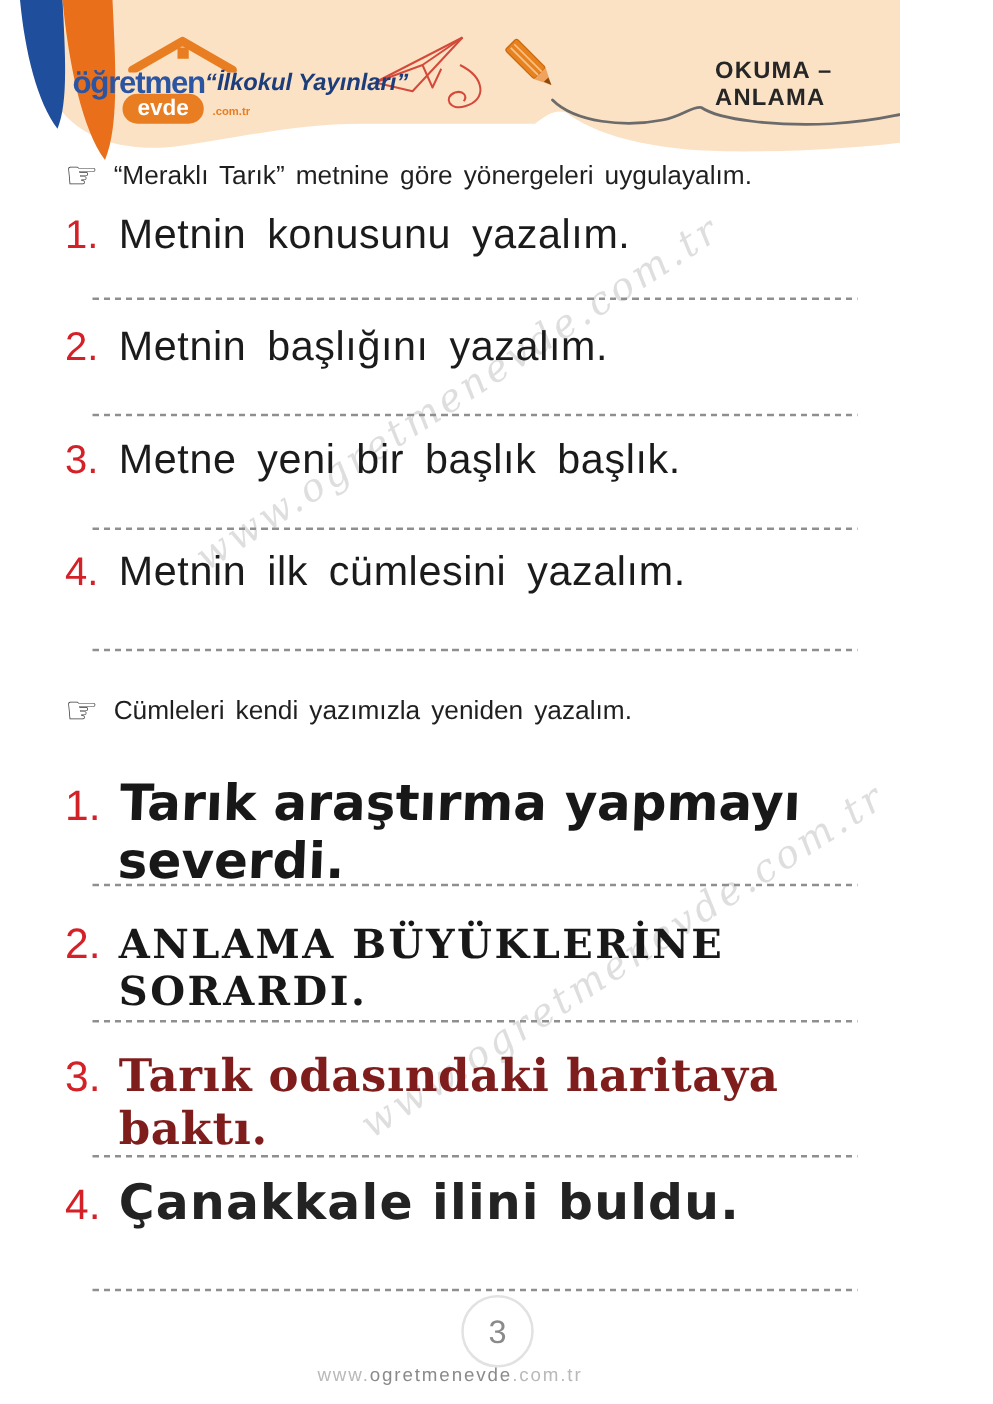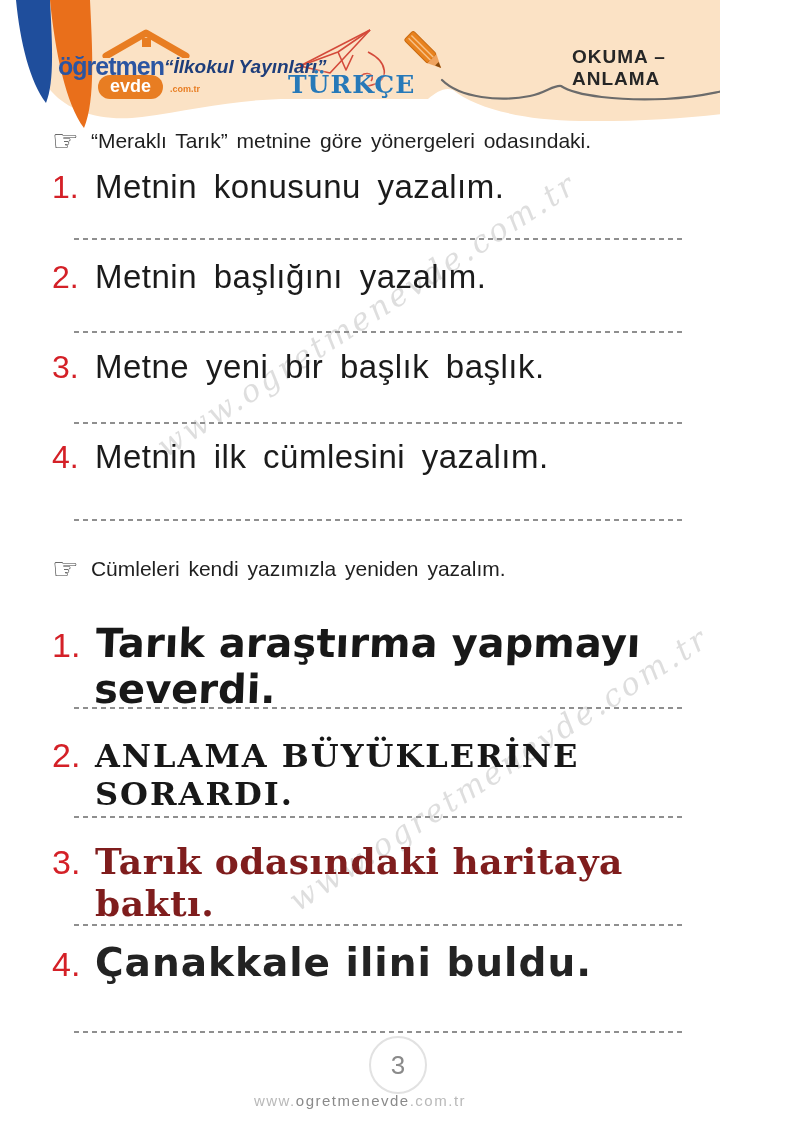--- a/index.html
+++ b/index.html
@@ -106,29 +106,28 @@
     <svg class="logo-roof" width="92" height="30" viewBox="0 0 92 30">
       <polyline points="6,28 46,5 86,28" stroke="#e87d22" stroke-width="7" fill="none" stroke-linecap="round" stroke-linejoin="round"></polyline>
       <rect x="42" y="10" width="9" height="9" fill="#e87d22"></rect>
     </svg>
     <div class="logo-name">öğretmen</div>
     <div class="logo-evde">evde</div>
     <div class="logo-comtr">.com.tr</div>
   </div>
 
   <div class="publisher">“İlkokul Yayınları”</div>
-  <div class="subject">TÜRKÇE</div>
   <div class="lesson">OKUMA – ANLAMA</div>
 
   <div class="wm wm1">www.ogretmenevde.com.tr</div>
   <div class="wm wm2">www.ogretmenevde.com.tr</div>
 
   <div class="instr" style="top:126px;">
     <span class="hand">☞</span>
-    <span class="instr-text">“Meraklı Tarık” metnine göre yönergeleri odasındaki.</span>
+    <span class="instr-text">“Meraklı Tarık” metnine göre yönergeleri uygulayalım.</span>
   </div>
 
   <div class="item" style="top:168px;">
     <span class="num">1.</span>
     <span class="s1-text">Metnin konusunu yazalım.</span>
   </div>
   <div class="dotline" style="top:238px;"></div>
 
   <div class="item" style="top:258px;">
     <span class="num">2.</span>

